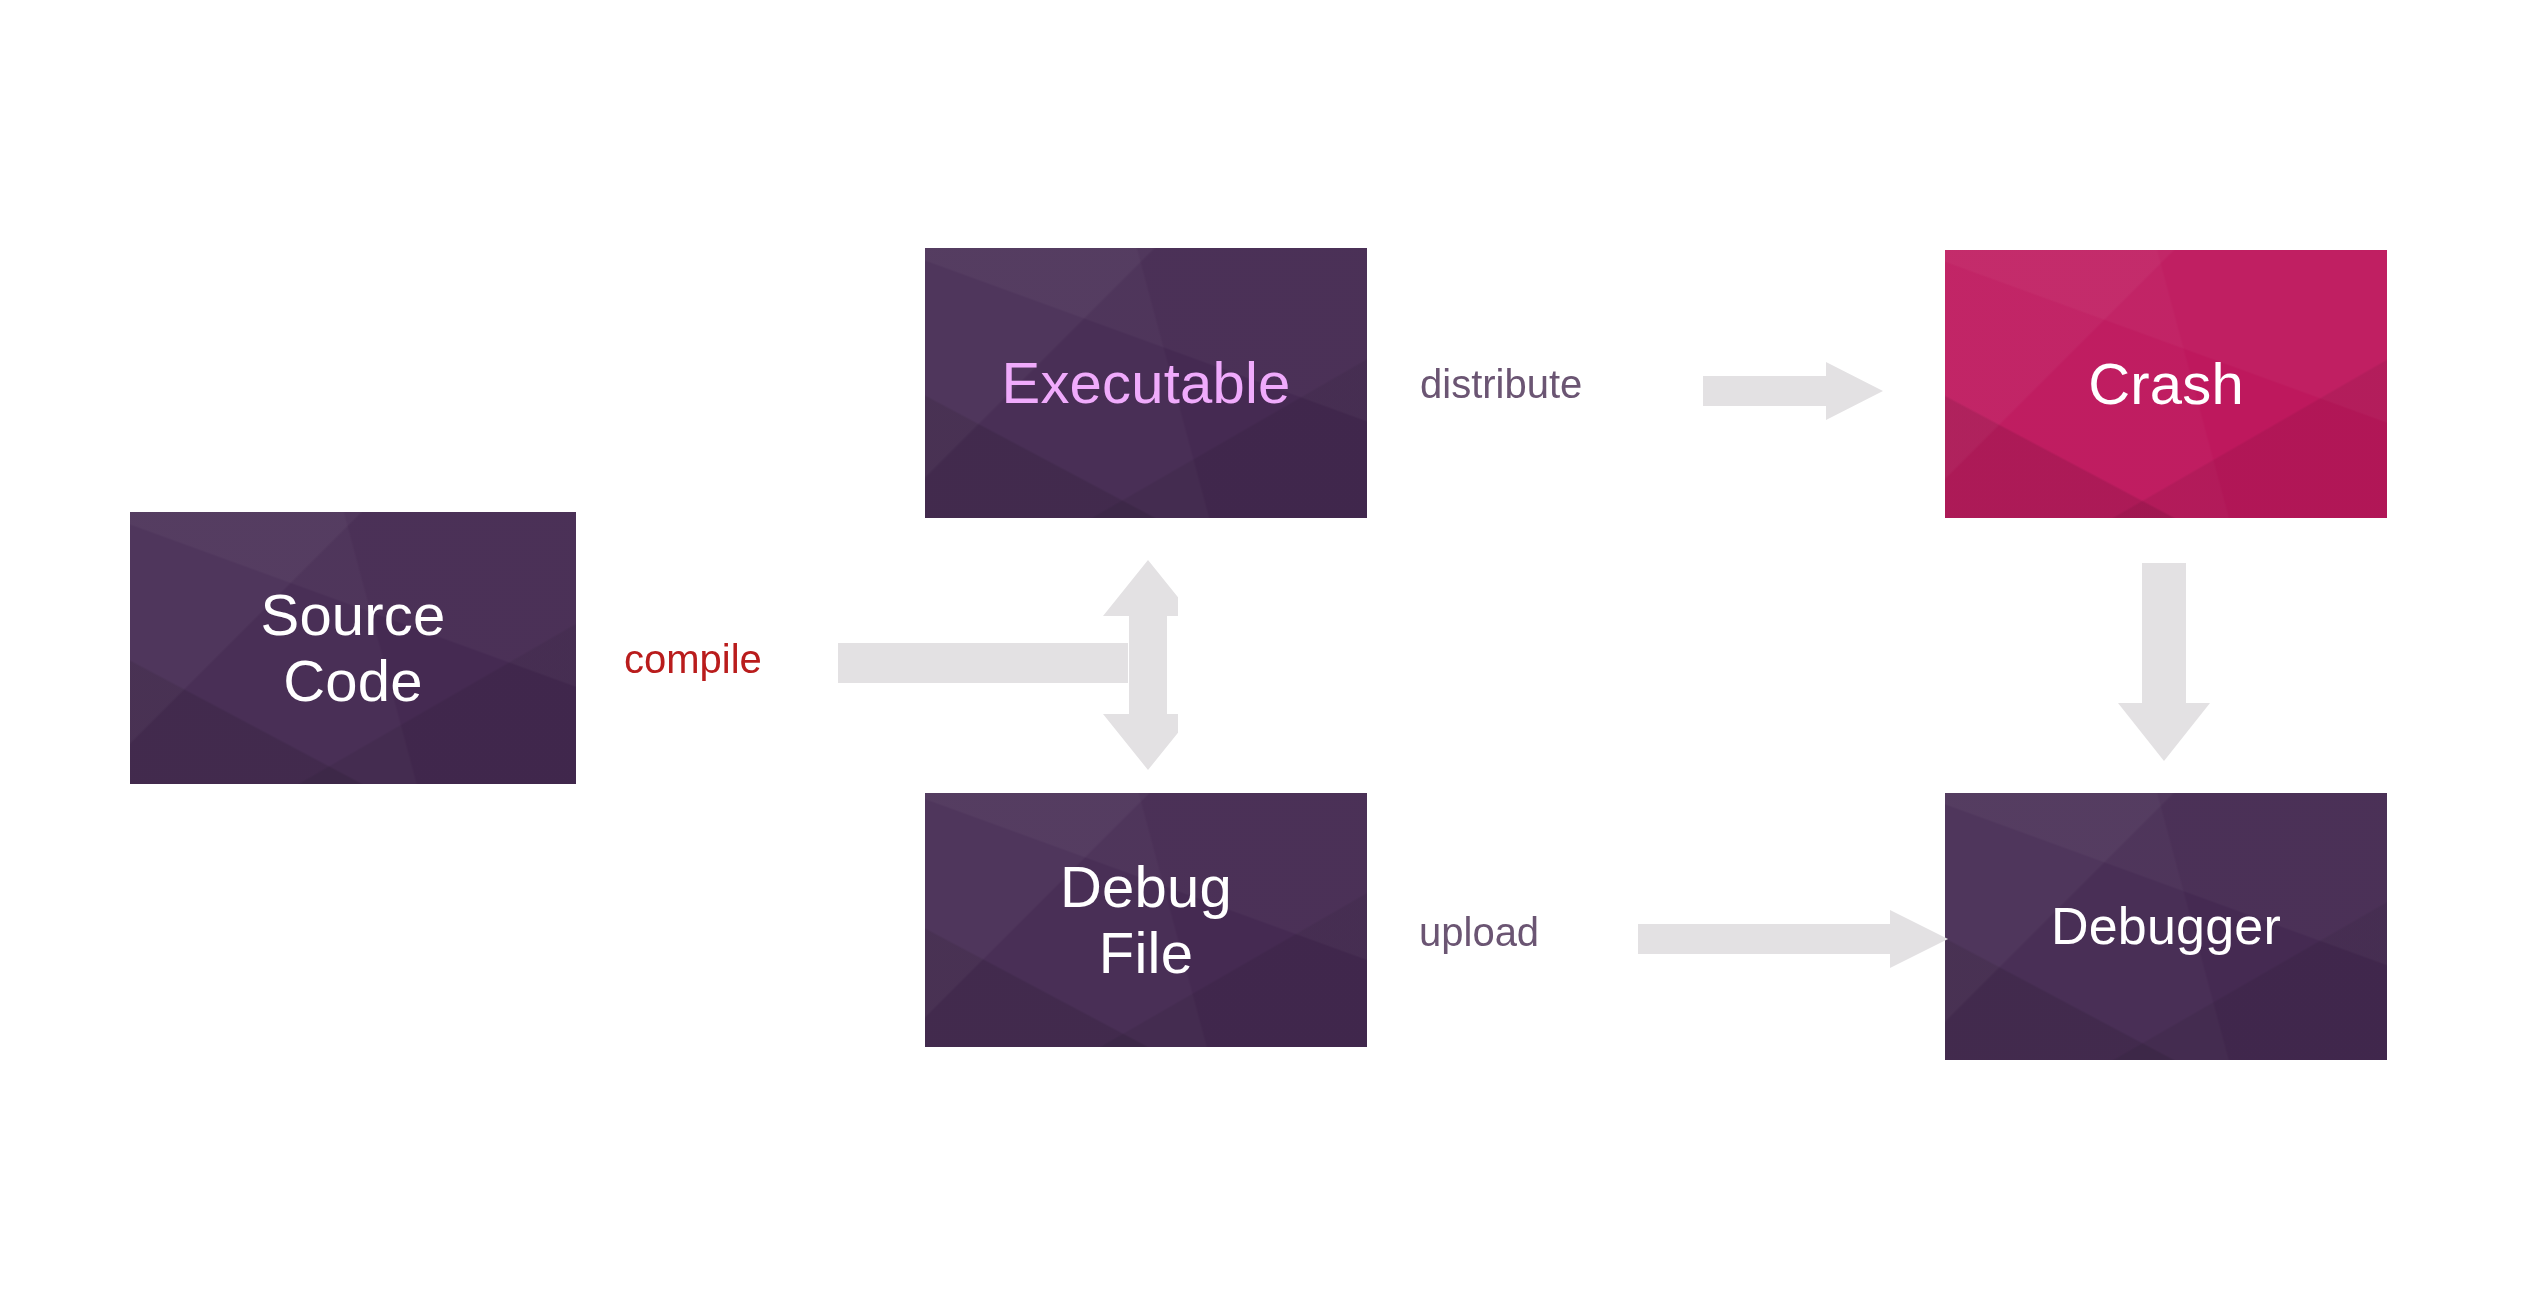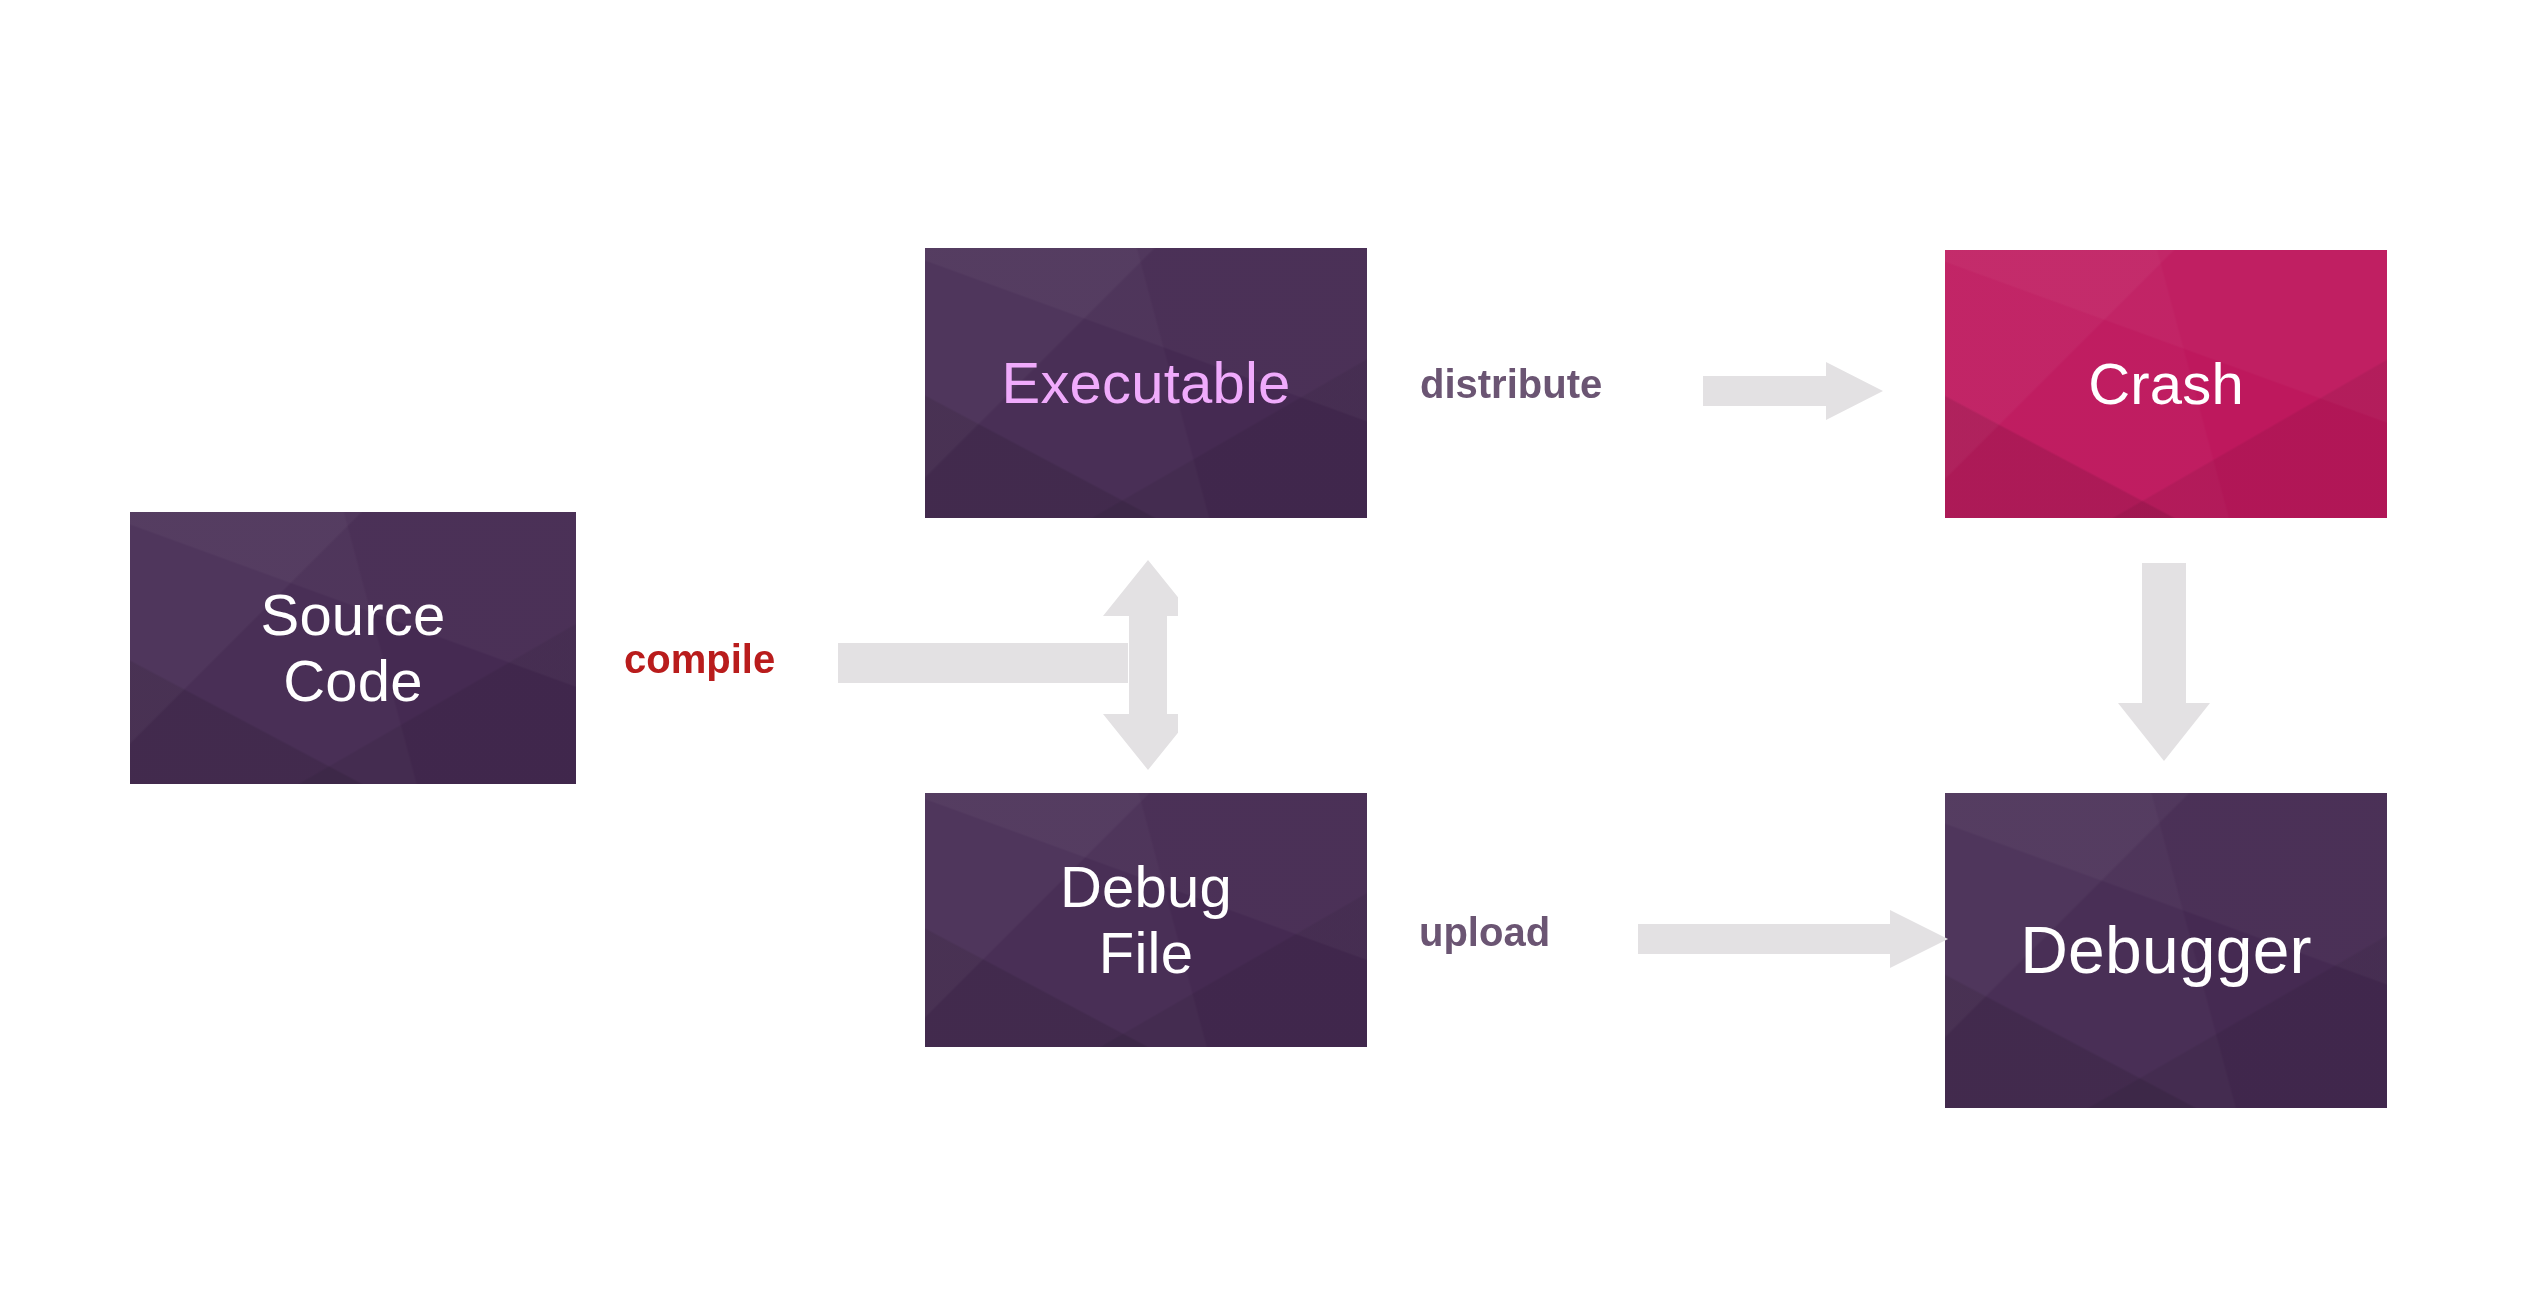--- a/index.html
+++ b/index.html
@@ -50,21 +50,21 @@
   .node .node-label {
     position: relative;
     z-index: 2;
     white-space: pre-line;
   }
 
   
   .edge-label {
     position: absolute;
     color: #6b5573;
-    font-weight: 700;
+    font-weight: 400;
     white-space: nowrap;
     user-select: none;
     z-index: 3;
   }
 
   
   .arrow {
     position: absolute;
     z-index: 1;
   }
@@ -86,21 +86,21 @@
 
   <div class="node" id="node-crash" style="left: 1945px; top: 250px; width: 442px; height: 268px; font-size: 58px; background-color: #be185d; color: rgb(255, 255, 255);">
     <span class="node-label">Crash</span>
   </div>
 
   <div class="node" id="node-debug-file" style="left: 925px; top: 793px; width: 442px; height: 254px; font-size: 58px; background-color: rgb(69, 42, 82); color: rgb(255, 255, 255);">
     <span class="node-label">Debug
 File</span>
   </div>
 
-  <div class="node" id="node-debugger" style="left: 1945px; top: 793px; width: 442px; height: 315px; font-size: 66px; background-color: rgb(69, 42, 82); color: rgb(255, 255, 255);">
+  <div class="node" id="node-debugger" style="left: 1945px; top: 793px; width: 442px; height: 267px; font-size: 52px; background-color: rgb(69, 42, 82); color: rgb(255, 255, 255);">
     <span class="node-label">Debugger</span>
   </div>
 
   <div class="arrow" id="arrow-compile" style="left:838px; top:560px; width:340px; height:210px;">
     <svg width="340" height="210" viewBox="0 0 340 210" xmlns="http://www.w3.org/2000/svg">
 
       <rect x="0" y="83" width="290" height="40" fill="#e3e1e3"></rect>
 
       <polygon fill="#e3e1e3" points="
         312,0

